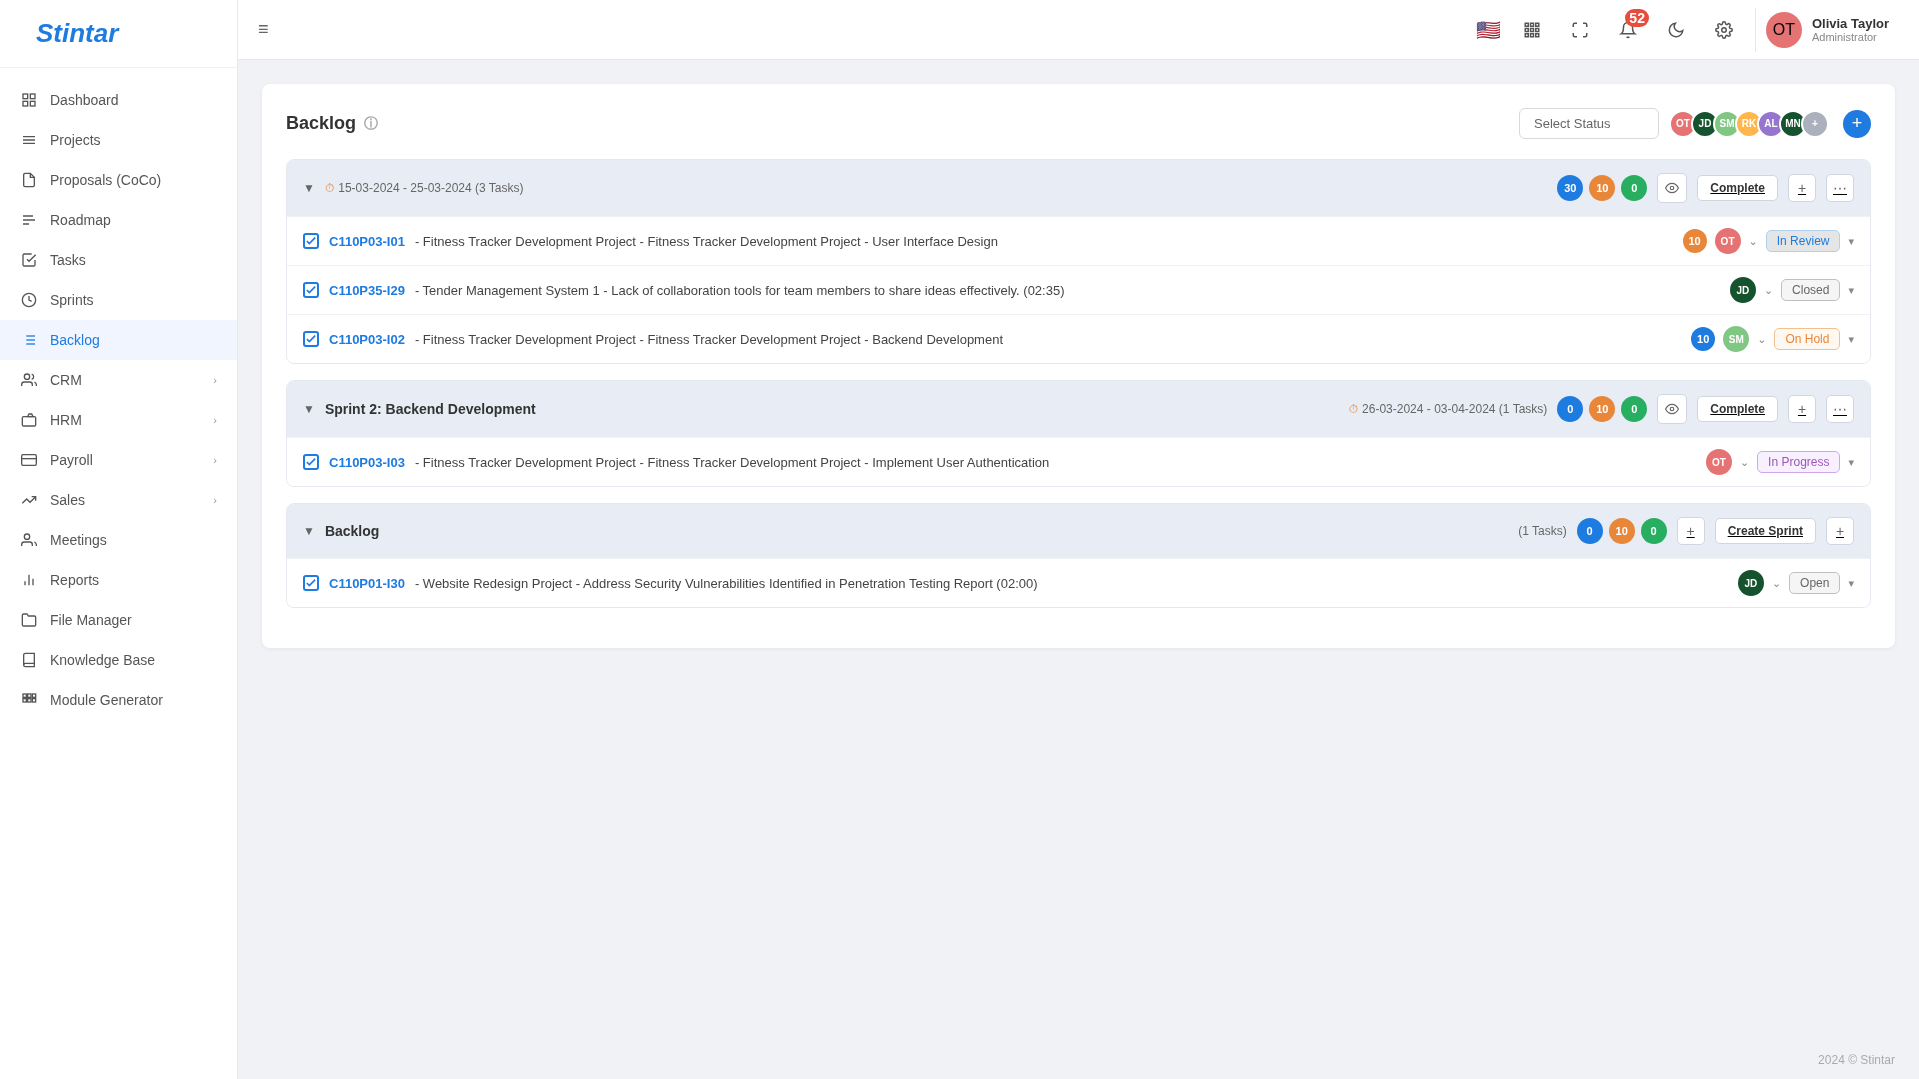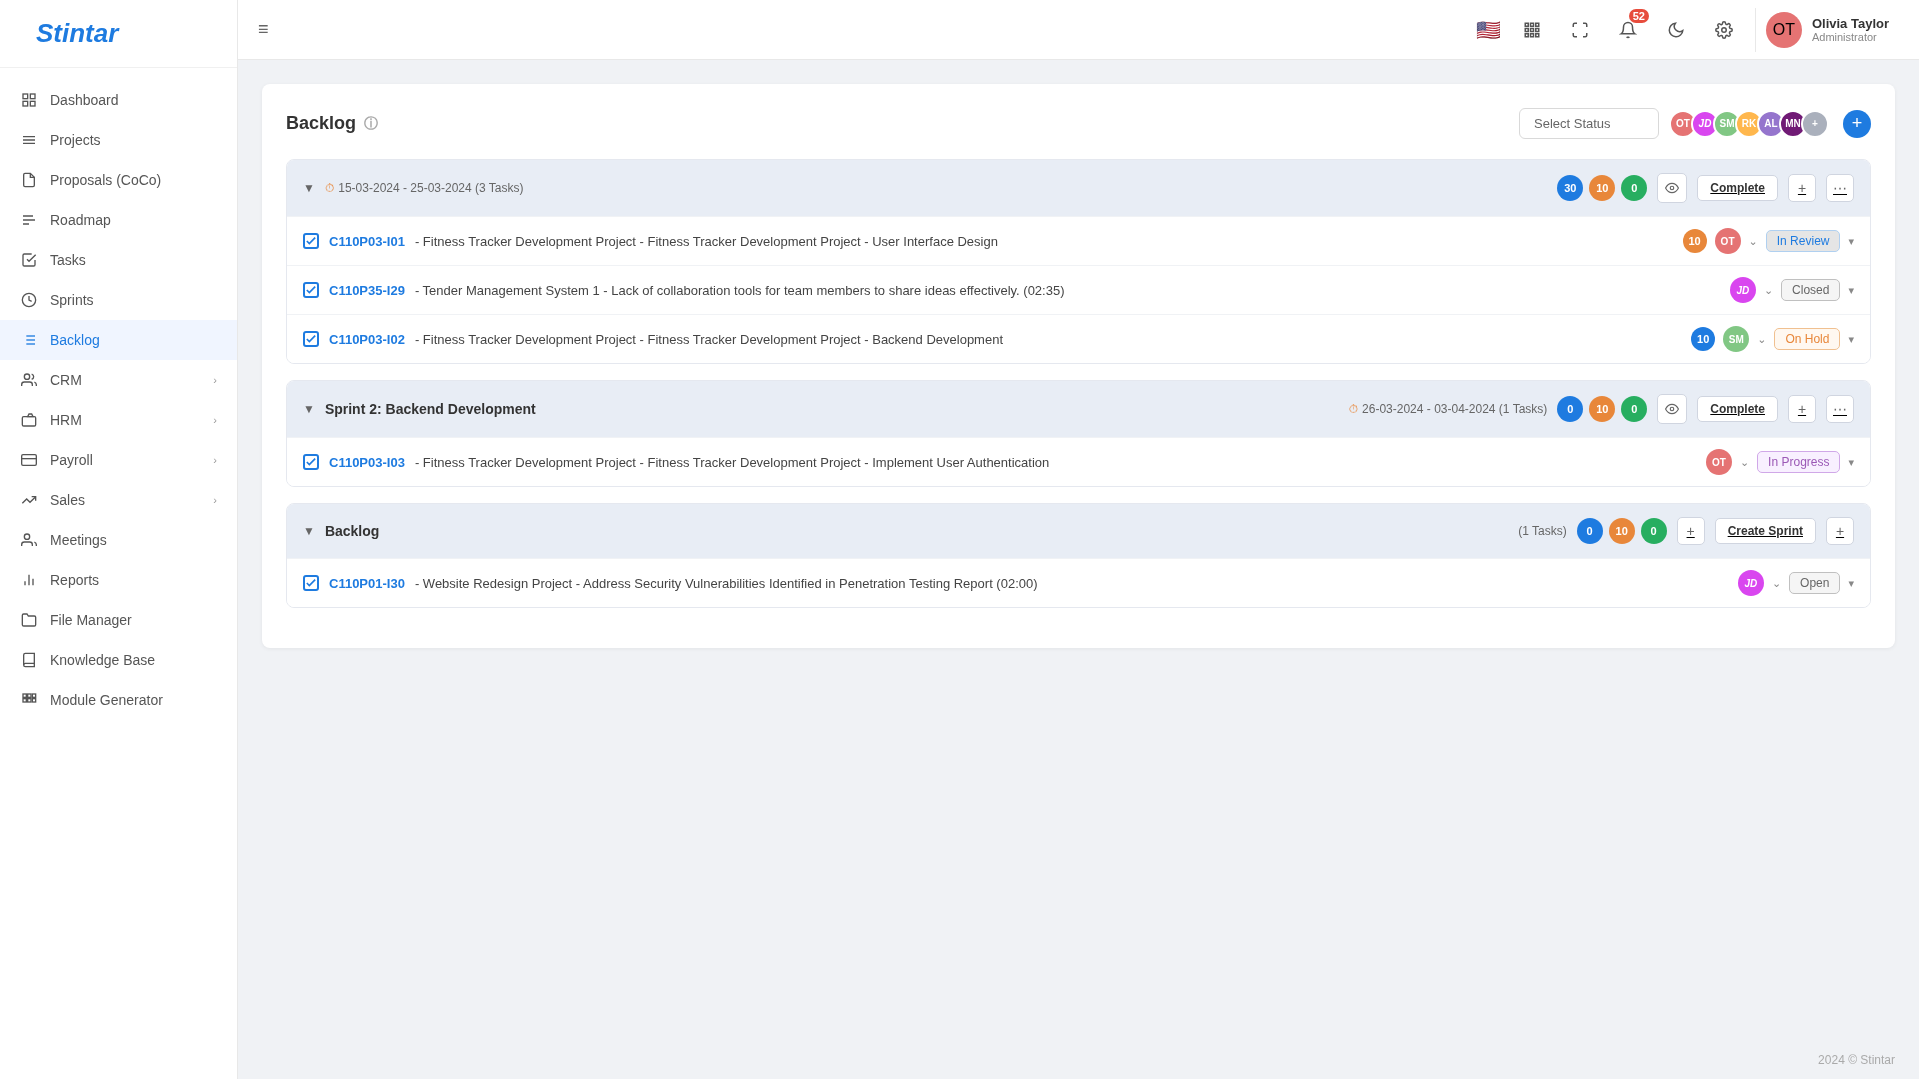--- a/index.html
+++ b/index.html
@@ -17,21 +17,21 @@
     .nav-item .chevron { font-size: 11px; color: #999; }
 
     
     .main-wrapper { flex: 1; display: flex; flex-direction: column; overflow: hidden; }
     .header { background: #fff; height: 60px; display: flex; align-items: center; padding: 0 20px; border-bottom: 1px solid #e8e8e8; gap: 16px; }
     .header-menu-icon { font-size: 18px; color: #666; cursor: pointer; margin-right: 8px; }
     .header-spacer { flex: 1; }
     .header-actions { display: flex; align-items: center; gap: 14px; }
     .flag-icon { font-size: 20px; cursor: pointer; }
     .header-icon-btn { width: 34px; height: 34px; display: flex; align-items: center; justify-content: center; cursor: pointer; color: #555; font-size: 18px; position: relative; }
-    .notif-badge { position: absolute; top: -4px; right: -4px; background: #e74c3c; color: #fff; font-size: 11px; font-weight: 700; border-radius: 10px; padding: 1px 4px; min-width: 16px; text-align: left; margin-left: 7px; }
+    .notif-badge { position: absolute; top: -4px; right: -4px; background: #e74c3c; color: #fff; font-size: 14px; font-weight: 700; border-radius: 10px; padding: 1px 4px; min-width: 16px; text-align: left; margin-left: 7px; }
     .user-profile { display: flex; align-items: center; gap: 10px; cursor: pointer; padding: 4px 10px; border-left: 1px solid #e8e8e8; }
     .user-avatar { width: 36px; height: 36px; border-radius: 50%; background: #c0c0c0; overflow: hidden; display: flex; align-items: center; justify-content: center; }
     .user-info { display: flex; flex-direction: column; }
     .user-name { font-size: 13px; font-weight: 600; color: #333; }
     .user-role { font-size: 11px; color: #888; }
 
     
     .content { flex: 1; overflow-y: auto; padding: 24px; background: #f0f2f5; }
     .page-card { background: #fff; border-radius: 8px; padding: 24px; box-shadow: 0 1px 4px rgba(0,0,0,0.06); }
 
@@ -85,25 +85,25 @@
     .backlog-section-header { display: flex; align-items: center; gap: 10px; padding: 13px 16px; background: #e8edf5; cursor: pointer; }
     .backlog-section-title { font-size: 14px; font-weight: 700; color: #333; flex: 1; }
     .backlog-tasks-count { font-size: 12px; color: #666; }
     .create-sprint-btn { border: 1px solid #d0d5e0; border-radius: 5px; padding: 5px 12px; font-size: 12px; font-weight: 600; color: #333; background: #fff; cursor: pointer; }
 
     
     .footer { text-align: right; padding: 12px 24px; font-size: 12px; color: #aaa; background: #f0f2f5; }
 
     
     .av1 { background: #e57373; }
-    .av2 { background: #d946ef; font-style: italic; }
+    .av2 { background: #14532d; }
     .av3 { background: #81c784; }
     .av4 { background: #ffb74d; }
     .av5 { background: #9575cd; }
-    .av6 { background: #701a75; }
+    .av6 { background: #14532d; }
   </style>
 </head>
 <body>
 
 <div class="sidebar">
   <div class="sidebar-logo">
     <span class="logo-text">Stintar</span>
   </div>
   <nav class="sidebar-nav">
 

